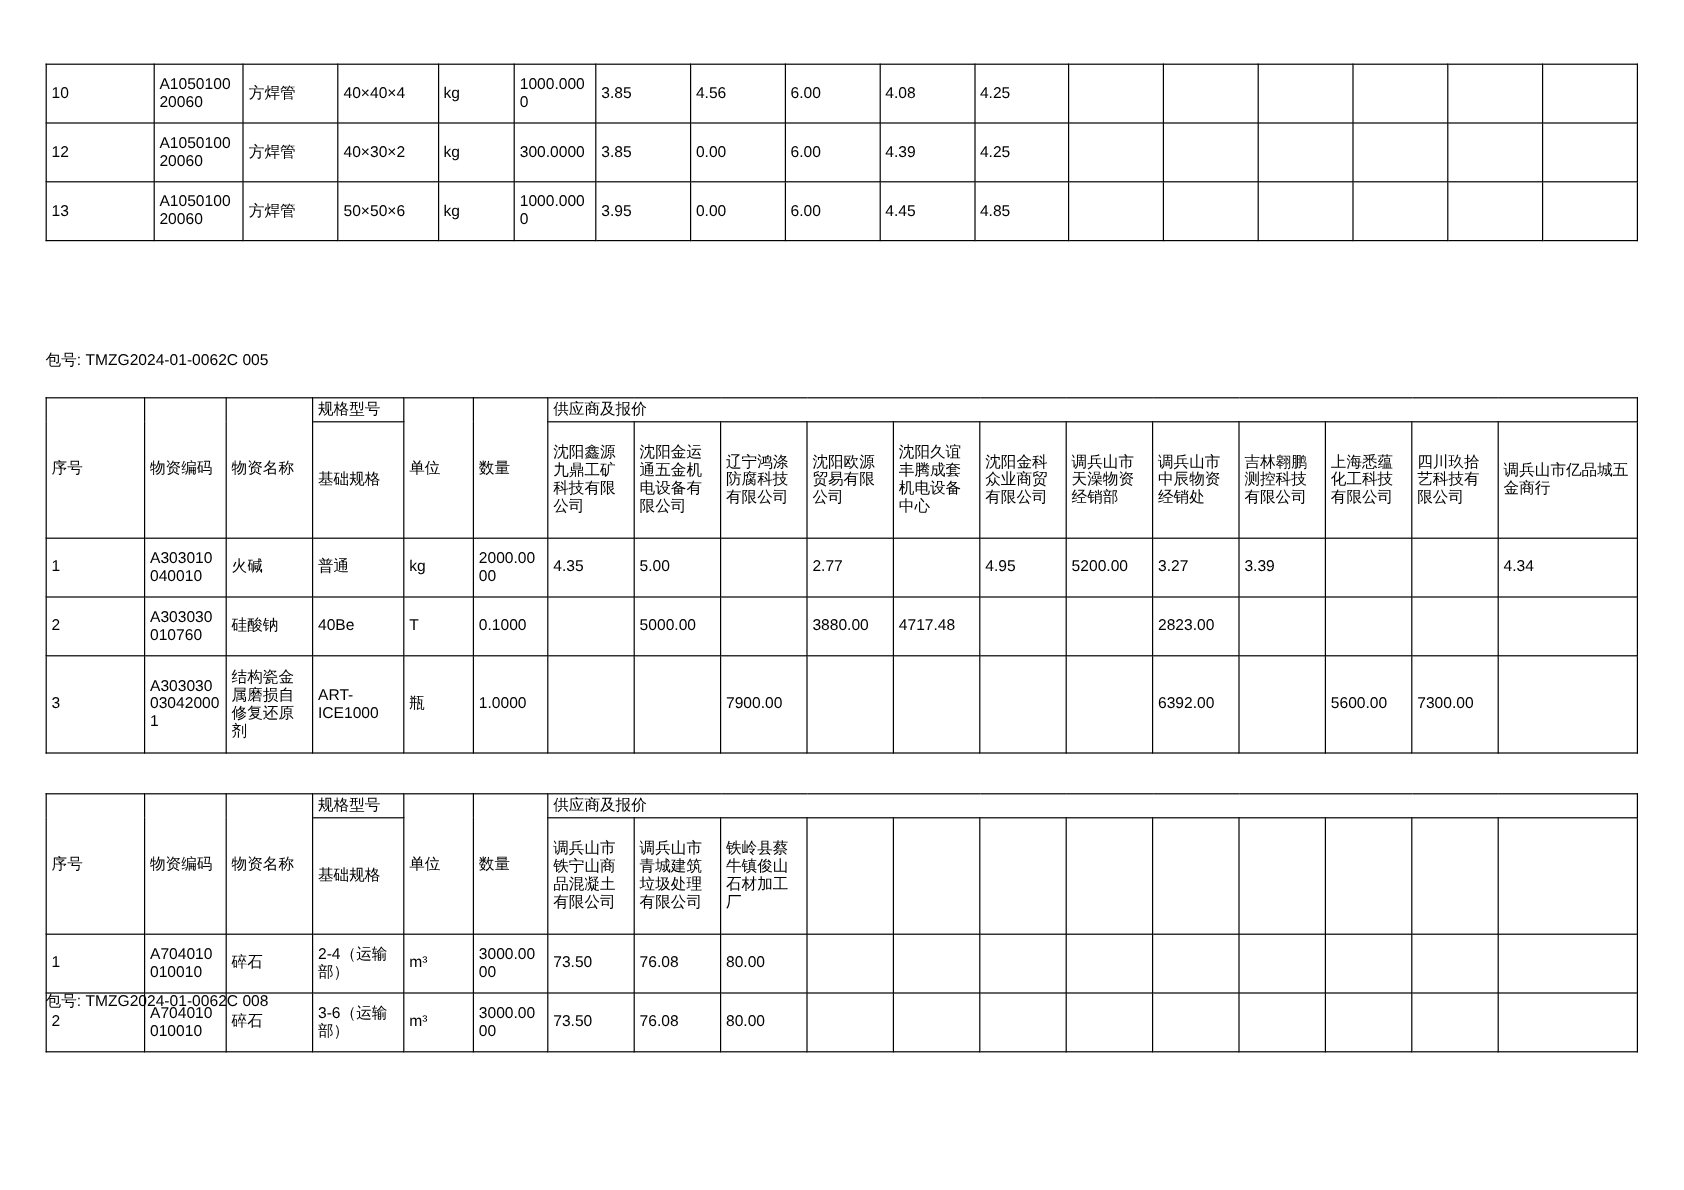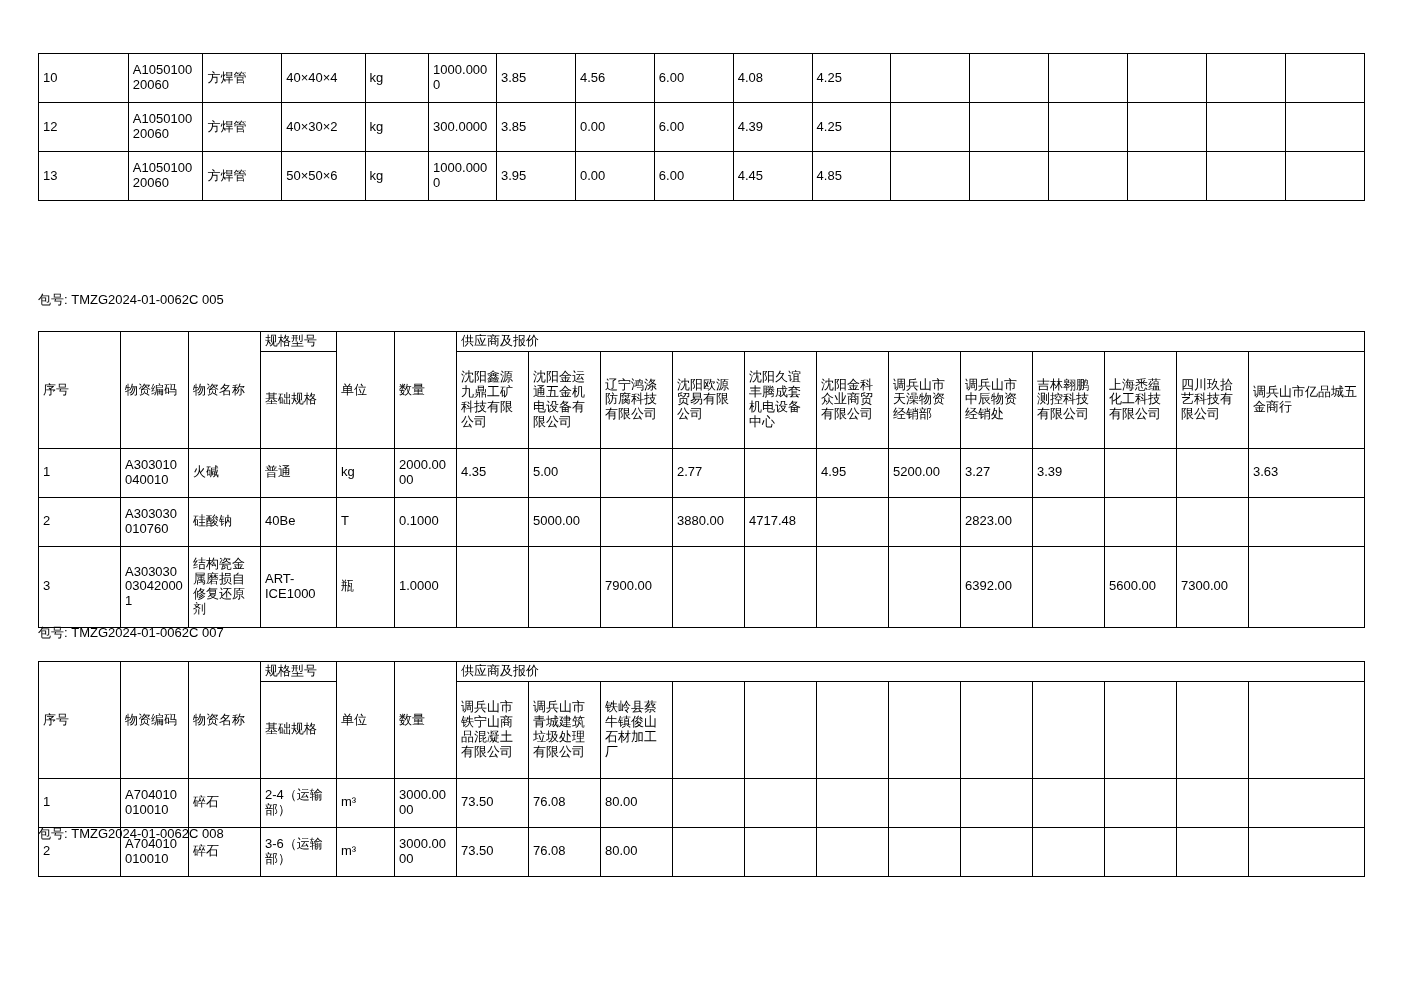--- a/index.html
+++ b/index.html
@@ -221,21 +221,21 @@
         <td>5.00</td>
         <td></td>
         <td>2.77</td>
         <td></td>
         <td>4.95</td>
         <td>5200.00</td>
         <td>3.27</td>
         <td>3.39</td>
         <td></td>
         <td></td>
-        <td>3.63</td>
+        <td>4.34</td>
       </tr>
       <tr>
         <td style="height:44px">2</td>
         <td class="small-code">A303030010760</td>
         <td>硅酸钠</td>
         <td>40Be</td>
         <td>T</td>
         <td>0.1000</td>
         <td></td>
         <td>5000.00</td>
@@ -266,21 +266,20 @@
         <td></td>
         <td>6392.00</td>
         <td></td>
         <td>5600.00</td>
         <td>7300.00</td>
         <td></td>
       </tr>
     </tbody>
   </table>
 
-  <div class="pkg-label lbl2">包号: TMZG2024-01-0062C    007</div>
 
   <table class="grid t3">
     <colgroup>
       <col style="width:82px">
         <col style="width:68px">
         <col style="width:72px">
         <col style="width:76px">
       <col style="width:58px">
         <col style="width:62px">
         <col style="width:72px">

